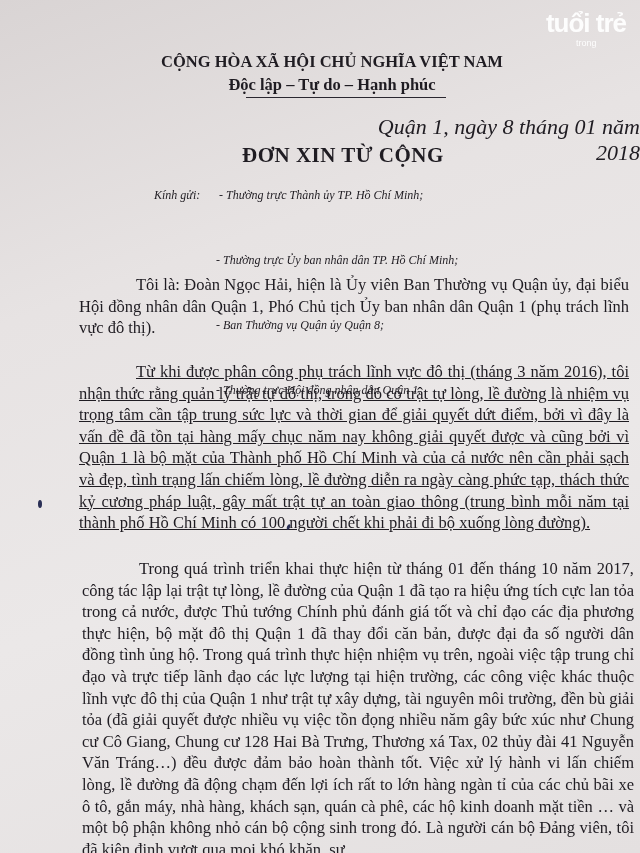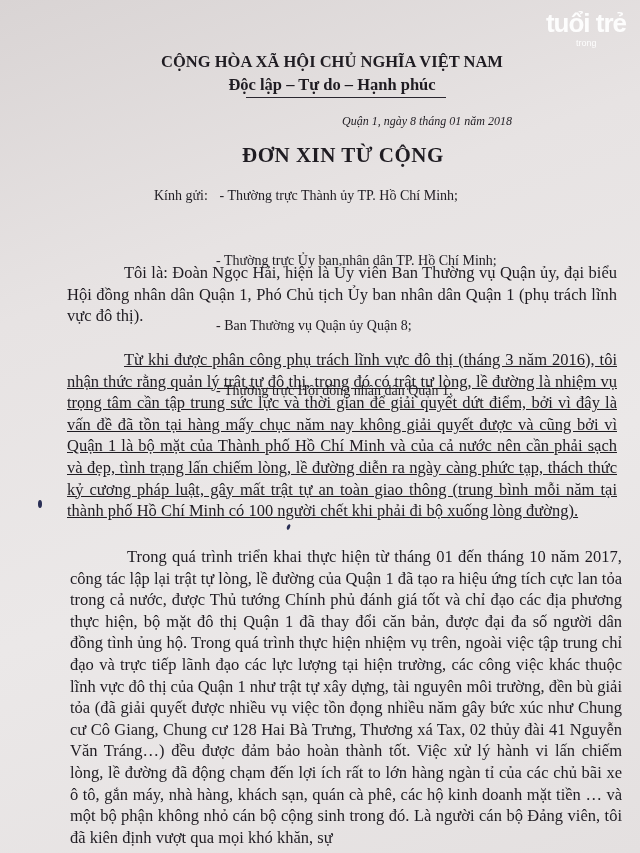--- a/index.html
+++ b/index.html
@@ -24,32 +24,32 @@
   .nation {
     top: 52px; font-weight: bold; font-size: 16.5px; left: 12px;
   }
   .motto {
     top: 75px; font-weight: bold; font-size: 16.5px; left: 12px;
   }
   .motto-rule {
     position: absolute; left: 246px; top: 97px; width: 200px; height: 1px; background: #2a2730;
   }
   .date {
-    position: absolute; left: 342px; top: 114px; font-style: italic; font-size: 12px;
+    position: absolute; left: 342px; top: 114px; font-style: italic; font-size: 22px; text-align: right;
   }
   .title {
     position: absolute; left: 242px; top: 143px; font-weight: bold; font-size: 21px; letter-spacing: 0.5px;
   }
-  .recipients { position: absolute; left: 154px; top: 185px; font-size: 14px; line-height: 21px; }
+  .recipients { position: absolute; left: 154px; top: 185px; font-size: 12px; line-height: 21px; font-style: italic; }
   .recipients .row { white-space: nowrap; }
   .recipients .label { display: inline-block; width: 62px; }
   .recipients .indent { padding-left: 62px; margin-top: 44px; }
   .para {
     position: absolute; left: 67px; width: 550px; font-size: 16.5px; line-height: 21.6px;
-    text-align: justify; text-indent: 57px; margin: 0;
+    text-align: justify; text-indent: 57px; margin: 12px;
   }
   .p1 { top: 262px; }
   .p2 { top: 349px; text-decoration: underline; }
   .p3 { top: 546px; left: 70px; width: 552px; }
   .ink-dot { position: absolute; width: 4px; height: 8px; border-radius: 50%; background: #2a2f55; }
 </style>
 </head>
 <body>
 
 <div class="page">

